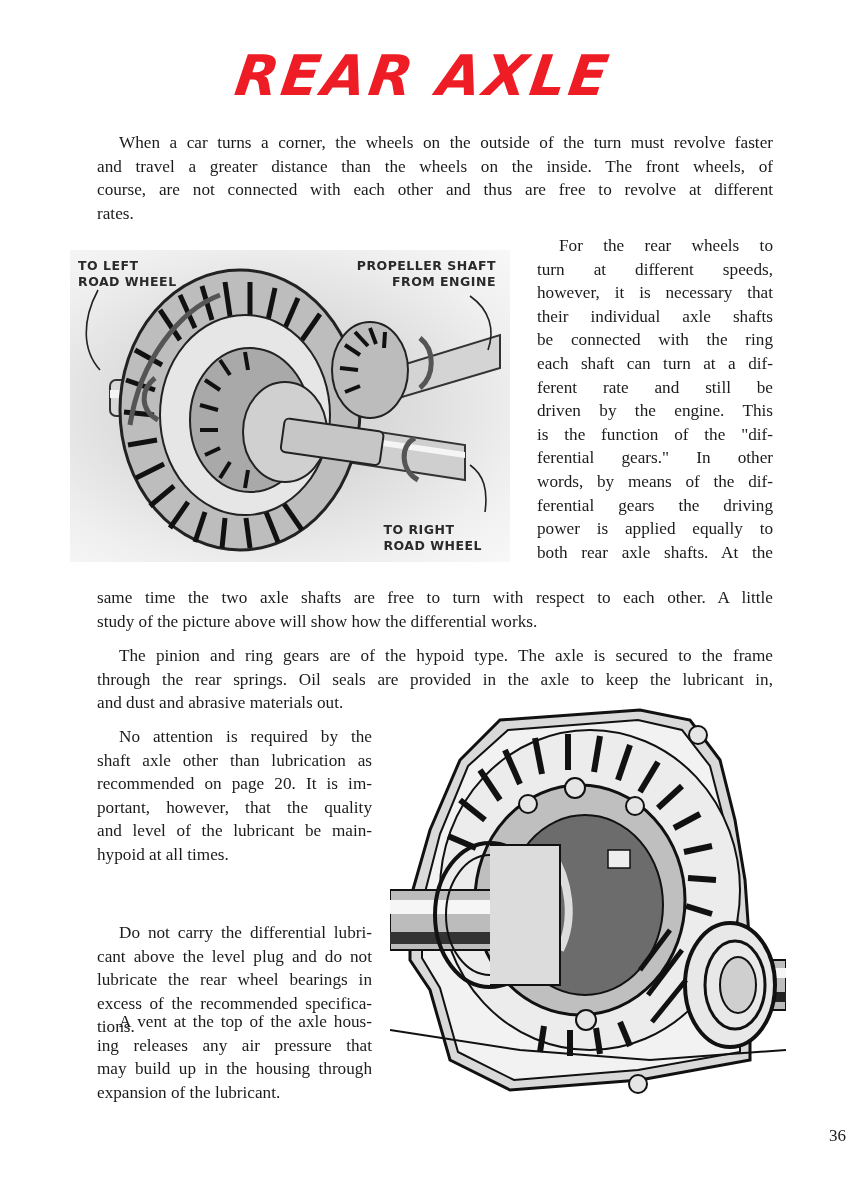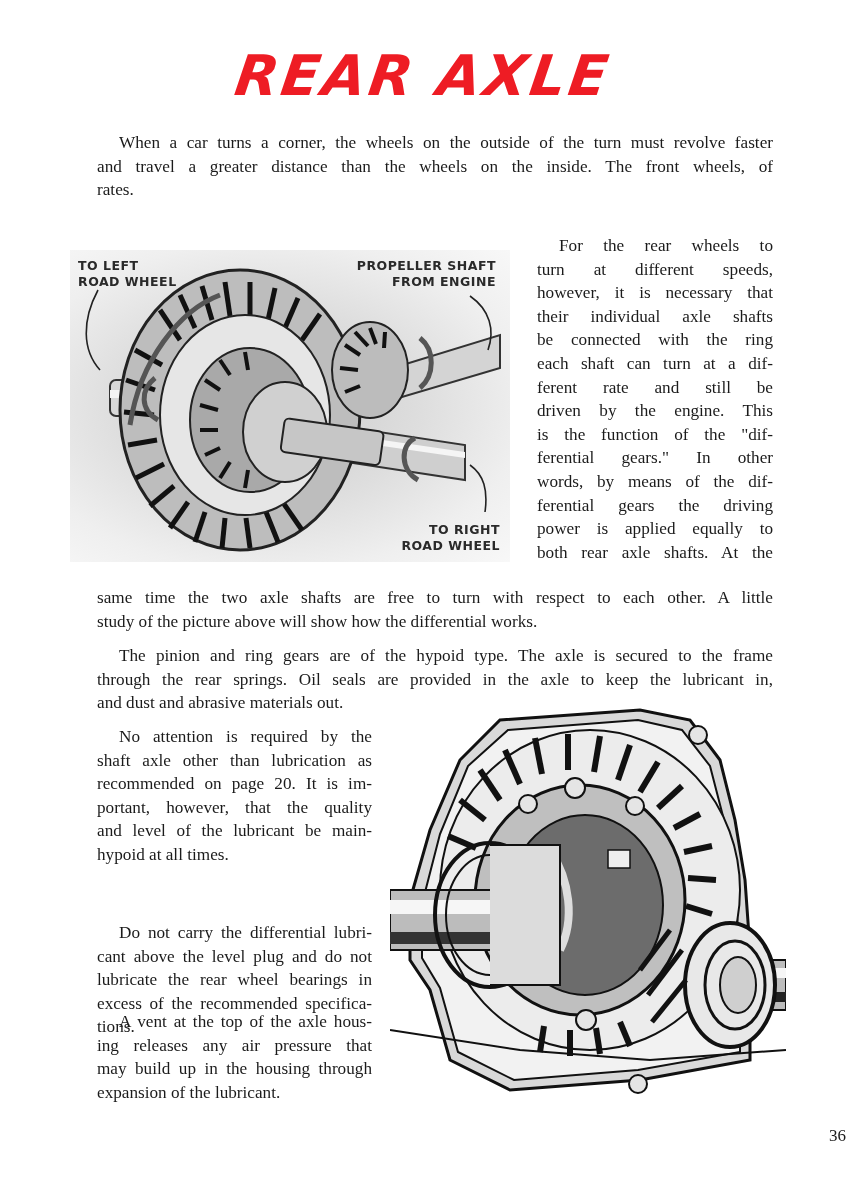--- a/index.html
+++ b/index.html
@@ -31,37 +31,38 @@
     position: absolute; left: 70px; top: 250px; width: 440px; height: 312px;
     background: radial-gradient(ellipse at 45% 50%, #c9c9c9 0%, #dedede 45%, #efefef 75%, #f8f8f8 100%);
   }
   .fig1 svg { position: absolute; left: 0; top: 0; }
   .fig-label {
     position: absolute; font-family: "DejaVu Sans", "Liberation Sans", sans-serif; font-weight: bold;
     font-size: 12.5px; line-height: 16px; color: #2a2a2a; letter-spacing: 0.5px; white-space: pre;
   }
   .lbl-left { left: 8px; top: 8px; }
   .lbl-prop { right: 14px; top: 8px; text-align: right; margin-left: 37px; }
-  .lbl-right { right: 10px; top: 272px; text-align: right; }
+  .lbl-right { right: 28px; top: 272px; text-align: left; }
 
   .fig2 { position: absolute; left: 390px; top: 700px; width: 396px; height: 412px; }
   .fig2 svg { position: absolute; left: 0; top: 0; }
 
   .page-number {
     position: absolute; left: 0; top: 1126px; width: 846px; text-align: right; font-size: 17px;
   }
 </style>
 </head>
 <body>
 
 <div class="page-title">REAR AXLE</div>
 
 <div class="p p1">
   <span class="line indent">When a car turns a corner, the wheels on the outside of the turn must revolve faster</span>
   <span class="line">and travel a greater distance than the wheels on the inside. The front wheels, of</span>
+  <span class="line">course, are not connected with each other and thus are free to revolve at different</span>
   <span class="line last">rates.</span>
 </div>
 
 <div class="fig1">
   <svg width="440" height="312" viewBox="0 0 440 312">
 
     <rect x="40" y="130" width="160" height="36" rx="6" fill="#d8d8d8" stroke="#333" stroke-width="2"></rect>
     <rect x="40" y="140" width="160" height="8" fill="#f4f4f4"></rect>
 
     <path d="M230 170 L395 195 L395 230 L230 205 Z" fill="#cfcfcf" stroke="#333" stroke-width="2"></path>

